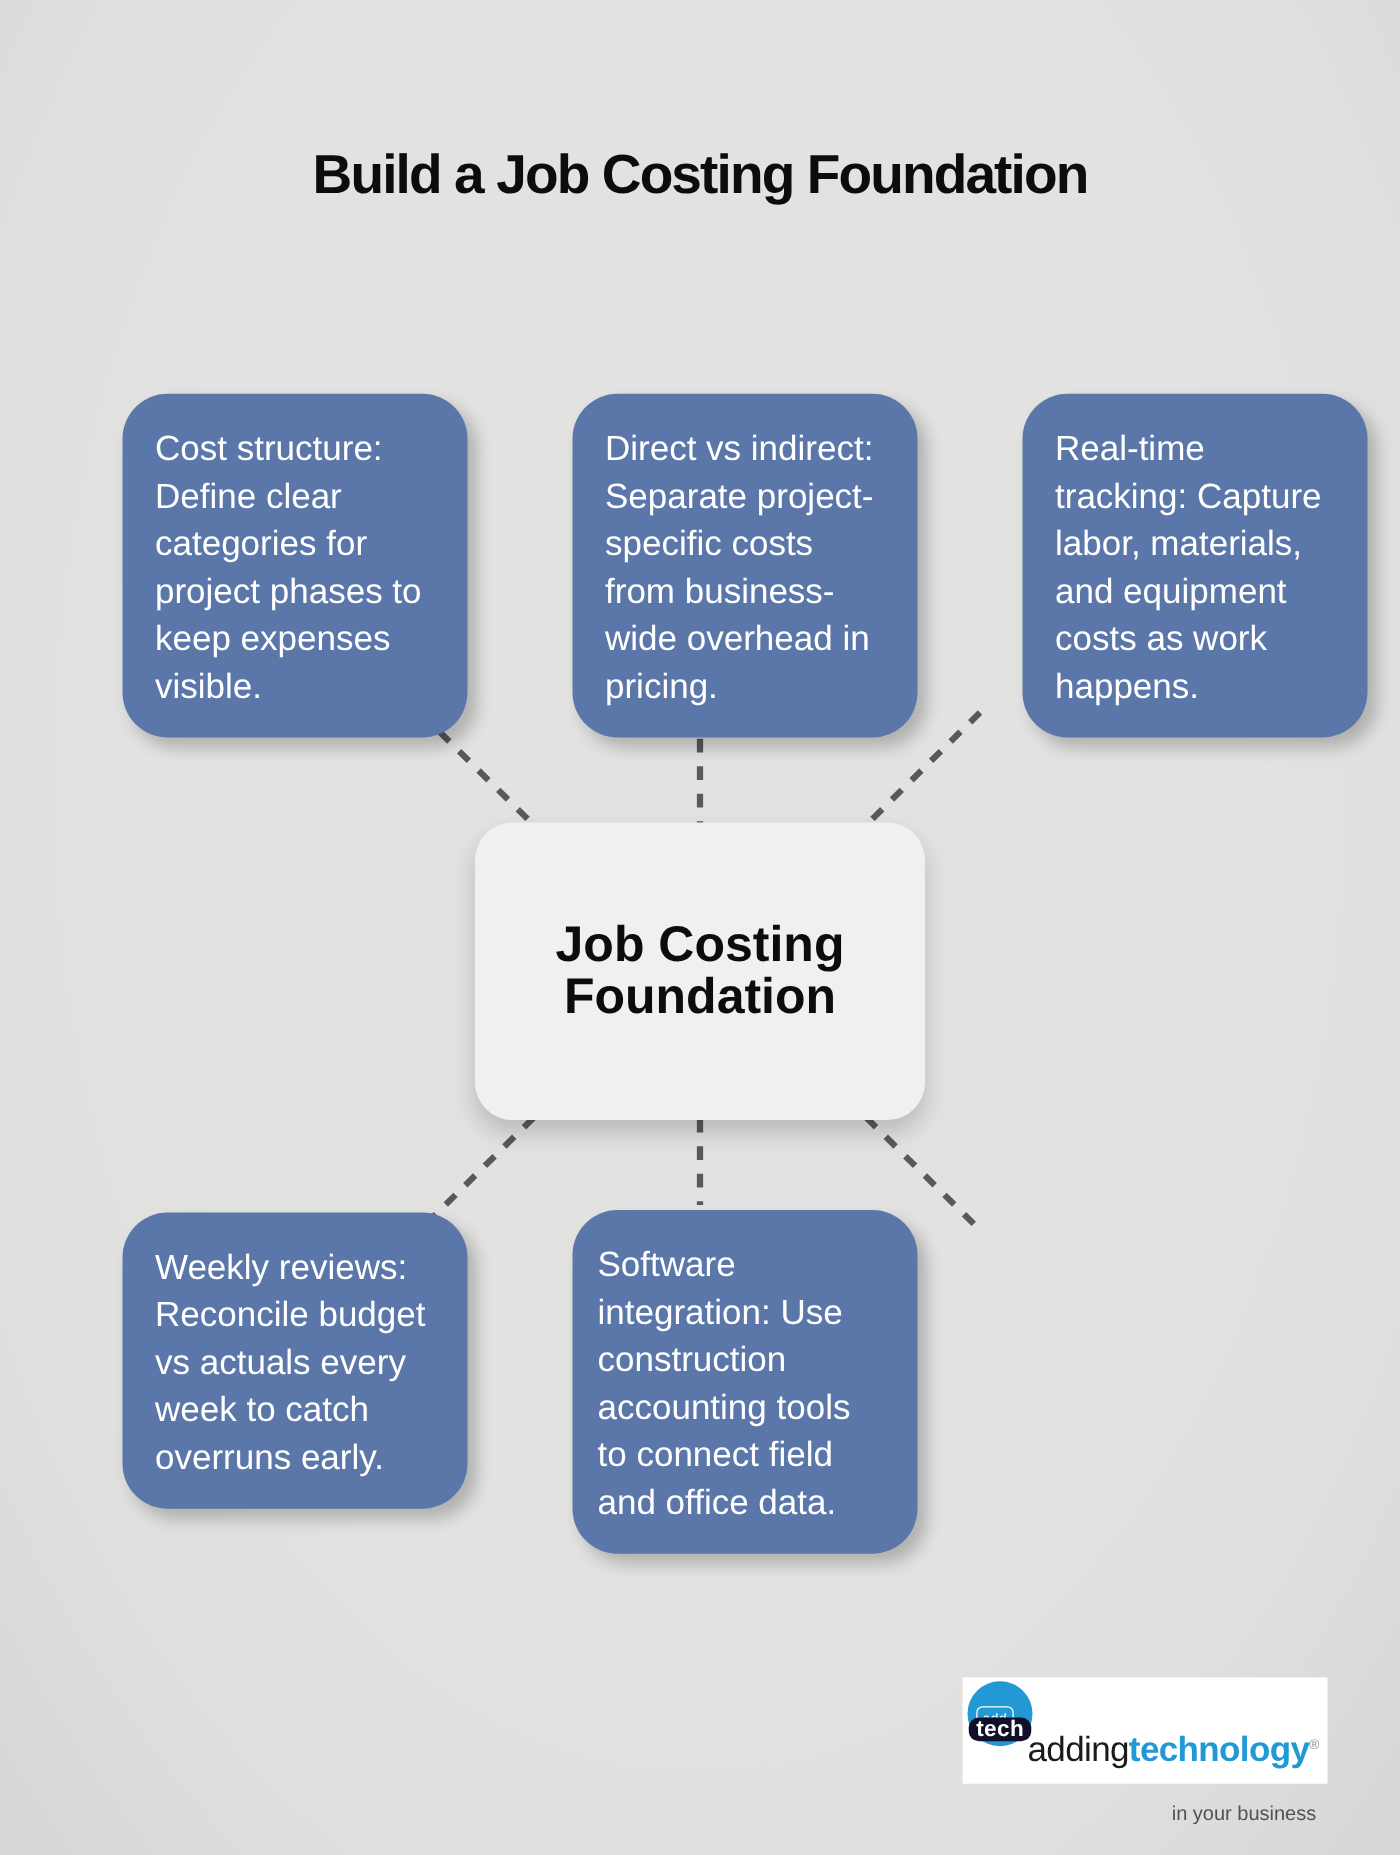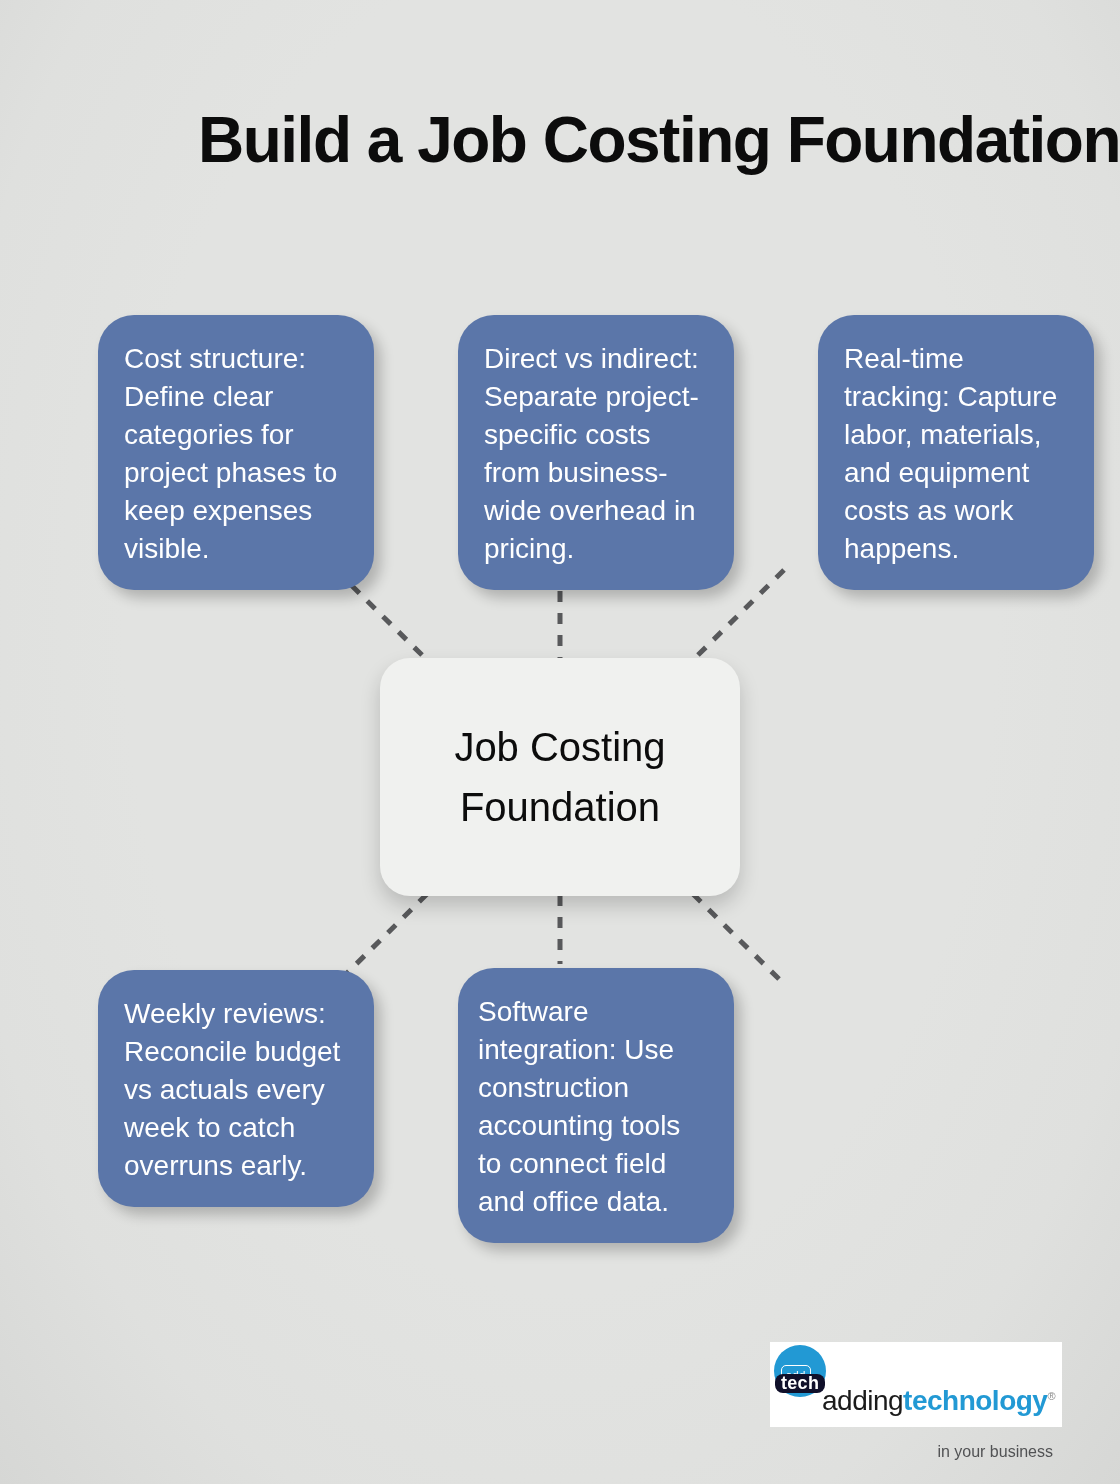--- a/index.html
+++ b/index.html
@@ -21,22 +21,22 @@
     position:relative;
     width:1120px;
     height:1484px;
     margin:0 auto;
     overflow:hidden;
     background:radial-gradient(ellipse at 50% 42%, #e2e3e1 55%, var(--bg,#dfe0de) 78%, #d6d7d5 100%);
   }
   .page-title{
     position:absolute;
     top:108px; left:0; width:100%;
-    text-align:right;
-    font-size:64px;
+    text-align:center;
+    font-size:44px;
     line-height:64px;
     font-weight:bold;
     letter-spacing:-1.5px;
     color:var(--title,#0c0c0c);
   }
   svg.connectors{
     position:absolute; left:0; top:0;
     pointer-events:none;
   }
   .conn{
@@ -72,22 +72,22 @@
     left:380px; top:658px;
     width:360px; height:238px;
     background:var(--center-bg,#f0f1ef);
     border-radius:30px;
     box-shadow:0 10px 20px rgba(0,0,0,0.18);
     display:flex; align-items:center; justify-content:center;
     text-align:center;
   }
   .center-node .label{
     font-size:40px;
-    line-height:60px;
-    font-weight:normal;
+    line-height:41px;
+    font-weight:bold;
     color:#0c0c0c;
     padding:0 16px;
   }
   .logo{
     position:absolute;
     left:770px; top:1342px;
     width:292px; height:85px;
     background:#ffffff;
   }
   .logo-circle{

